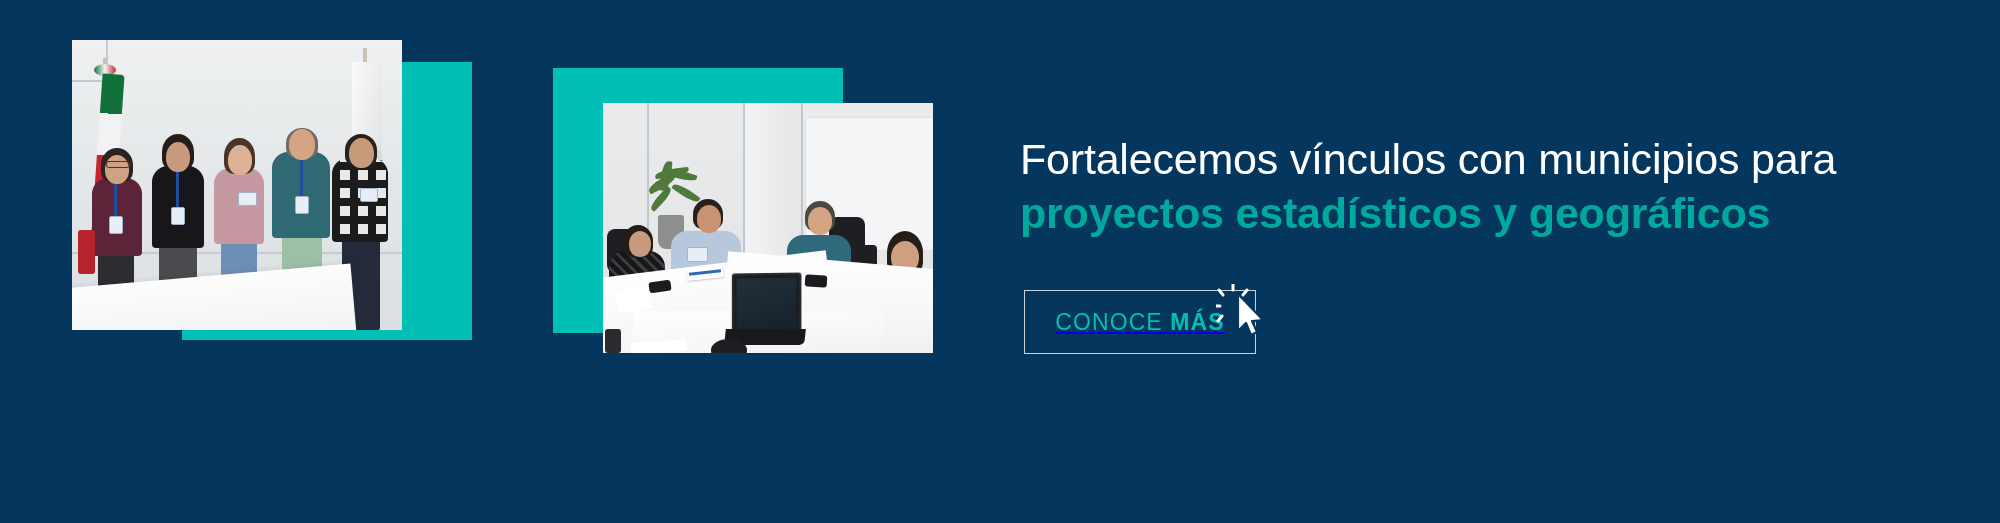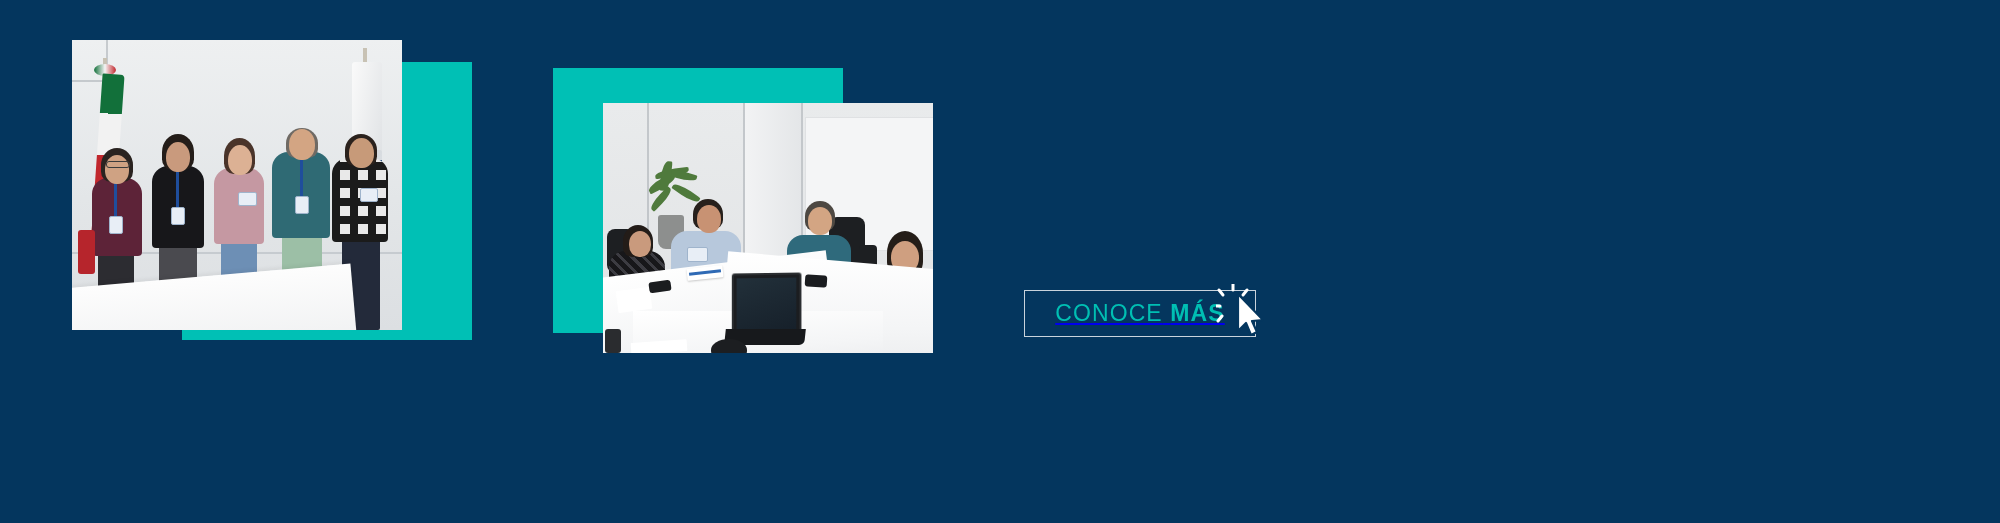--- a/index.html
+++ b/index.html
@@ -67,21 +67,21 @@
 
   
   .copy{position:absolute;left:1020px;top:0;width:920px;height:523px;}
   .headline{position:absolute;left:0;top:132px;width:900px;}
   .hl-line{display:block;white-space:nowrap;letter-spacing:-0.2px;}
   .hl-1{font-size:43px;font-weight:400;color:#ffffff;line-height:54px;}
   .hl-2{font-size:43px;font-weight:700;color:#00a99d;line-height:54px;}
 
   .cta{
     position:absolute;left:4px;top:290px;
-    width:232px;height:47px;
+    width:232px;height:64px;
     border:1.6px solid #c9d3dc;
     box-sizing:border-box;
     background:transparent;
     display:flex;align-items:center;justify-content:center;
     cursor:pointer;
   }
   .cta-text{font-size:23px;letter-spacing:1.1px;color:#00bfb3;white-space:nowrap;}
   .cta-text .reg{font-weight:400;}
   .cta-text .bold{font-weight:700;}
   .cursor-icon{position:absolute;left:196px;top:284px;width:56px;height:58px;}
@@ -237,20 +237,24 @@
         <div class="laptop-base" style="left:122px;top:226px;width:80px;height:16px;transform:skewX(-6deg);"></div>
         <div class="mouse" style="left:108px;top:236px;width:36px;height:22px;"></div>
         <div class="paper" style="left:28px;top:238px;width:56px;height:12px;transform:rotate(-4deg);"></div>
         <div style="position:absolute;left:2px;top:226px;width:16px;height:24px;background:#2a2c2f;border-radius:3px;"></div>
       </div>
     </div>
   </div>
 
   <div class="copy">
 
+    <div class="headline">
+      <span class="hl-line hl-1">Fortalecemos vínculos con municipios para</span>
+      <span class="hl-line hl-2">proyectos estadísticos y geográficos</span>
+    </div>
 
     <a class="cta" href="#">
       <span class="cta-text">
         <span class="reg">CONOCE</span><span>&nbsp;</span><span class="bold">MÁS</span>
       </span>
     </a>
 
     <span class="cursor-icon">
       <svg viewBox="0 0 56 58" width="56" height="58" aria-hidden="true">
         <g stroke="#ffffff" stroke-width="3" stroke-linecap="round">

